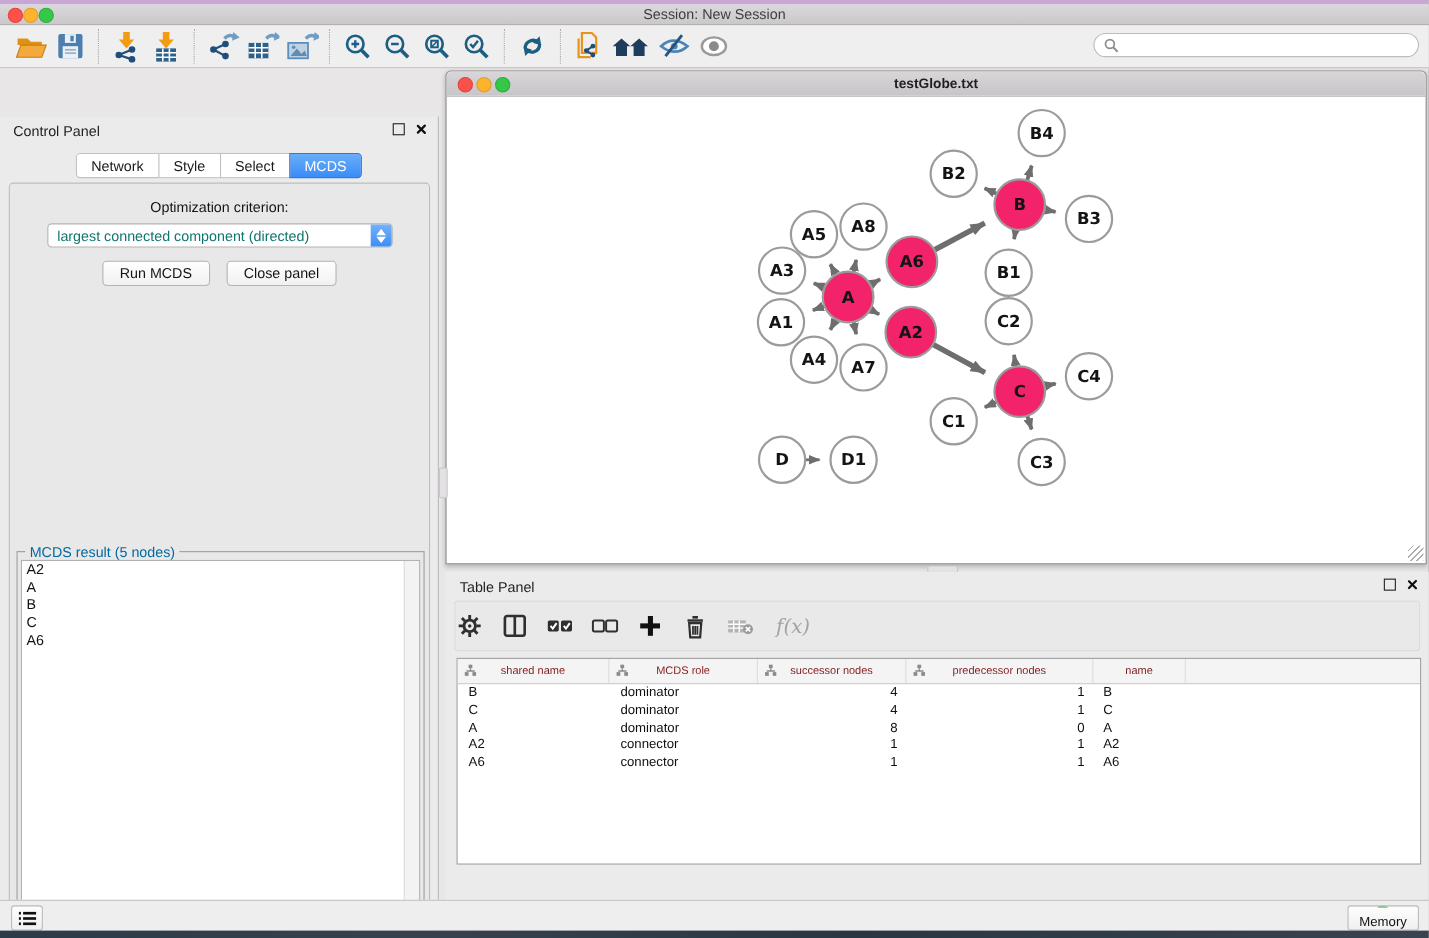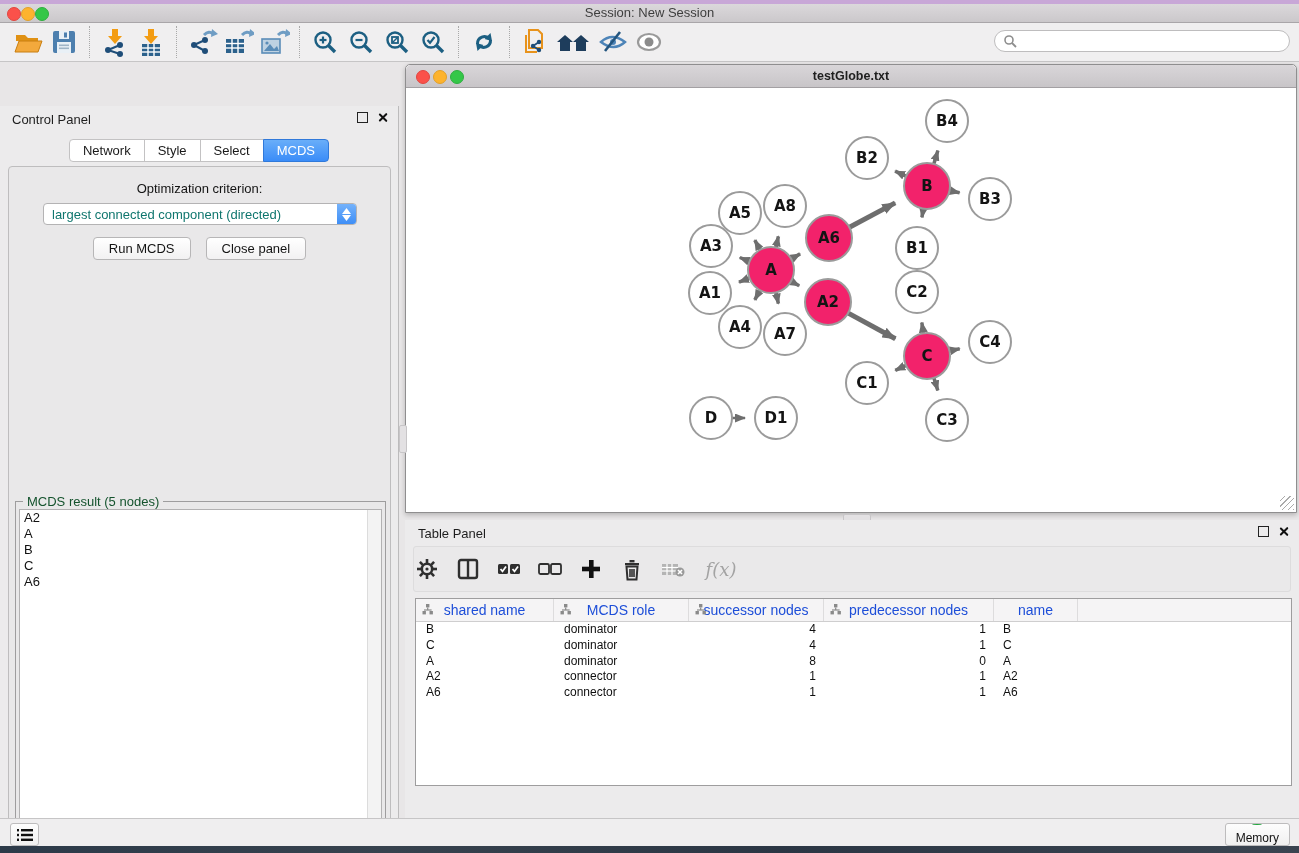--- a/index.html
+++ b/index.html
@@ -43,21 +43,21 @@
 
   #cp-body{position:absolute;left:8px;top:60px;width:383px;height:678px;background:#E9E8E9;border:1px solid #BEBDBE;border-radius:4px;box-sizing:border-box;}
   #opt-label{position:absolute;left:0;top:14px;width:100%;text-align:center;font-size:13px;color:#141414;}
   #combo{position:absolute;left:34px;top:36px;width:314px;height:22px;background:#fff;border:1px solid #B4B3B4;border-radius:4px;box-sizing:border-box;display:flex;align-items:center;}
   #combo-value{flex:1;font-size:13px;padding-left:8px;color:#0f766e;white-space:nowrap;}
   #combo-step{width:19px;height:20px;border-radius:0 3px 3px 0;background:linear-gradient(#74B2FB,#3E8EF6);display:flex;flex-direction:column;align-items:center;justify-content:center;gap:1px;}
   #btn-row{position:absolute;left:0;top:70px;width:100%;display:flex;justify-content:center;gap:15px;}
   .btn{background:linear-gradient(#FFFFFF,#F2F1F2);border:1px solid #B7B6B7;border-radius:4px;padding:3px 15px;font-size:13px;color:#141414;font-family:"Liberation Sans",sans-serif;}
 
   #mcds-group{position:absolute;left:6px;top:334px;width:369px;height:340px;border:1px solid #9E9D9E;}
-  #mcds-legend{position:absolute;left:7px;top:-8px;background:#E9E8E9;padding:0 4px;font-size:13px;color:#14532d;}
+  #mcds-legend{position:absolute;left:7px;top:-8px;background:#E9E8E9;padding:0 4px;font-size:13px;color:#0369a1;}
   #mcds-list{position:absolute;left:3px;top:7px;right:3px;bottom:3px;background:#fff;border:1px solid #B2B1B2;overflow:hidden;}
   #mcds-scroll{position:absolute;top:0;right:0;width:13px;height:100%;background:#F3F3F3;border-left:1px solid #DCDCDC;}
   .mcds-item{font-size:13px;line-height:16px;padding-left:4px;color:#111;}
 
   
   #net-window{left:405px;top:64px;width:892px;height:449px;background:#fff;border:1px solid #8F8E8F;border-radius:5px 5px 0 0;box-shadow:0 2px 5px rgba(0,0,0,.22);box-sizing:border-box;font-weight:bold;}
   #net-titlebar{position:absolute;left:0;top:0;width:100%;height:22px;background:linear-gradient(#D9D6D9,#C8C5C8);border-bottom:1px solid #A3A0A3;border-radius:5px 5px 0 0;}
   #net-title{width:100%;text-align:center;font-size:12.5px;line-height:22px;color:#1F1F1F;}
   .tl2{position:absolute;top:5px;width:12px;height:12px;border-radius:50%;}
   #graph-svg{position:absolute;left:0;top:23px;}
@@ -70,21 +70,21 @@
 
   
   #table-panel{left:405px;top:520px;width:894px;height:298px;background:#ECEBEC;box-sizing:border-box;}
   #tp-toolbar{position:absolute;left:8px;top:26px;right:8px;height:46px;background:#EAE9EA;border:1px solid #DDDCDD;border-radius:3px;display:flex;align-items:center;gap:15px;box-sizing:border-box;}
   .tpbtn{display:flex;align-items:center;justify-content:center;width:26px;height:26px;}
   .fx{font-family:"DejaVu Serif",serif;font-style:italic;font-size:18px;color:#A3A3A3;}
 
   #tbl{position:absolute;left:10px;top:78px;width:877px;height:188px;background:#fff;border:1px solid #9E9D9E;box-sizing:border-box;overflow:hidden;}
   .tr,.thr{display:grid;grid-template-columns:138px 135px 135px 170px 84px 1fr;}
   .thr{height:22px;background:#F5F4F5;border-bottom:1px solid #CFCECF;}
-  .th{position:relative;display:flex;align-items:center;justify-content:center;font-size:14px;color:#1d4ed8;border-right:1px solid #DDDCDD;}
+  .th{position:relative;display:flex;align-items:center;justify-content:center;font-size:10px;color:#7f1d1d;border-right:1px solid #DDDCDD;}
   .th .hicon{position:absolute;left:6px;top:5px;}
   .tr{height:15.8px;}
   .td{font-size:12px;color:#101010;line-height:15.8px;white-space:nowrap;overflow:hidden;}
   .td.l{padding-left:10px;} .td.r{text-align:right;padding-right:8px;} .td.n{padding-left:9px;}
 
   #table-tabs{position:absolute;left:0;bottom:8px;width:100%;}
 
   
   #statusbar{left:0;top:818px;width:1299px;height:28px;background:#EFEEEF;border-top:1px solid #C6C5C6;box-sizing:border-box;}
   #list-btn{position:absolute;left:10px;top:4px;width:27px;height:21px;background:linear-gradient(#FDFDFD,#F0F0F0);border:1px solid #BDBCBD;border-radius:3px;display:flex;align-items:center;justify-content:center;}

